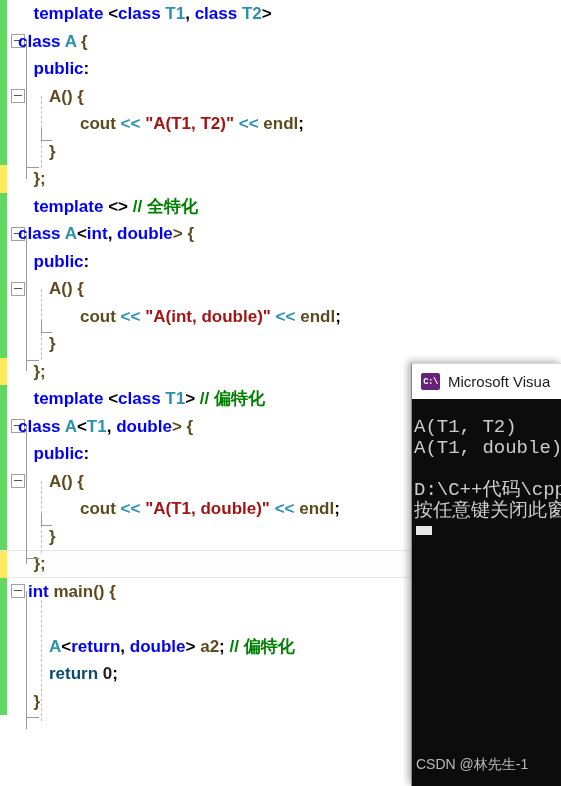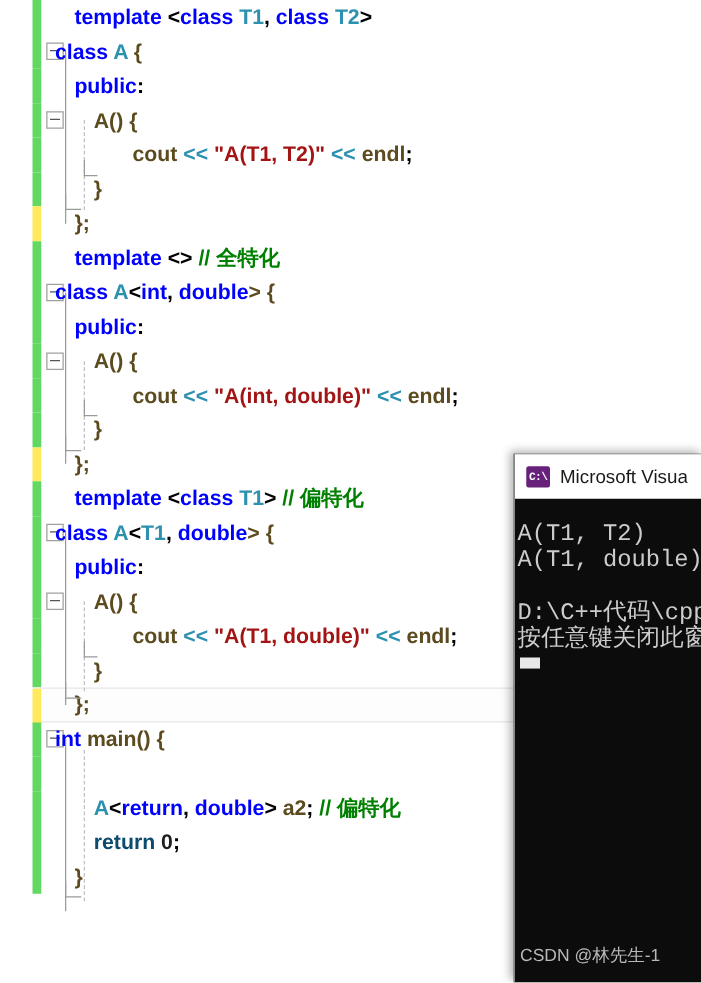--- a/index.html
+++ b/index.html
@@ -15,21 +15,20 @@
     font-family: "Liberation Sans", sans-serif;
   }
 
   
   #editor {
     position: absolute;
     left: 0; top: 0;
     width: 486px;
     height: 786px;
     background: #ffffff;
-    margin-left: 26px;
   }
 
   .code-line {
     position: relative;
     height: 27.5px;
     line-height: 27.5px;
     white-space: pre;
     font-family: "Liberation Sans", sans-serif;
     font-size: 17px;
     font-weight: 600;
@@ -207,21 +206,21 @@
       <div class="code-line"><div class="chg saved"></div><span class="txt" style="left: 80px;"><span class="id">cout </span><span class="op">&lt;&lt; </span><span class="str">"A(int, double)"</span><span class="op"> &lt;&lt; </span><span class="id">endl</span><span class="pl">;</span></span></div>
       <div class="code-line"><div class="chg saved"></div><span class="txt" style="left: 49px;"><span class="id">}</span></span></div>
       <div class="code-line"><div class="chg unsaved"></div><span class="txt" style="left: 33.5px;"><span class="id">};</span></span></div>
       <div class="code-line"><div class="chg saved"></div><span class="txt" style="left: 33.5px;"><span class="k">template </span><span class="pl">&lt;</span><span class="k">class </span><span class="ty">T1</span><span class="pl">&gt; </span><span class="cm">// 偏特化</span></span></div>
       <div class="code-line"><div class="chg saved"></div><div class="fold"></div><span class="txt" style="left: 18px;"><span class="k">class </span><span class="ty">A</span><span class="pl">&lt;</span><span class="ty">T1</span><span class="pl">, </span><span class="k">double</span><span class="id">&gt; {</span></span></div>
       <div class="code-line"><div class="chg saved"></div><span class="txt" style="left: 33.5px;"><span class="k">public</span><span class="pl">:</span></span></div>
       <div class="code-line"><div class="chg saved"></div><div class="fold"></div><span class="txt" style="left: 49px;"><span class="id">A() {</span></span></div>
       <div class="code-line"><div class="chg saved"></div><span class="txt" style="left: 80px;"><span class="id">cout </span><span class="op">&lt;&lt; </span><span class="str">"A(T1, double)"</span><span class="op"> &lt;&lt; </span><span class="id">endl</span><span class="pl">;</span></span></div>
       <div class="code-line"><div class="chg saved"></div><span class="txt" style="left: 49px;"><span class="id">}</span></span></div>
       <div class="code-line current"><div class="chg unsaved"></div><span class="txt" style="left: 33.5px;"><span class="id">};</span></span></div>
-      <div class="code-line"><div class="chg saved"></div><div class="fold"></div><span class="txt" style="left: 18px;"><span class="k">int </span><span class="id">main() {</span></span></div>
+      <div class="code-line"><div class="chg saved"></div><div class="fold"></div><span class="txt" style="left: 28px;"><span class="k">int </span><span class="id">main() {</span></span></div>
       <div class="code-line"><div class="chg saved"></div></div>
       <div class="code-line"><div class="chg saved"></div><span class="txt" style="left: 49px;"><span class="ty">A</span><span class="pl">&lt;</span><span class="k">return</span><span class="pl">, </span><span class="k">double</span><span class="pl">&gt; </span><span class="id">a2</span><span class="pl">; </span><span class="cm">// 偏特化</span></span></div>
       <div class="code-line"><div class="chg saved"></div><span class="txt" style="left: 49px;"><span class="rt">return </span><span class="num">0</span><span class="pl">;</span></span></div>
       <div class="code-line"><div class="chg saved"></div><span class="txt" style="left: 33.5px;"><span class="id">}</span></span></div>
     </div>
 <div class="vline" style="left: 26px; top: 41.25px; height: 137.5px;"></div>
     <div class="vline dash" style="left: 41px; top: 96.25px; height: 71.5px;"></div>
     <div class="vline" style="left: 26px; top: 233.75px; height: 137.5px;"></div>
     <div class="vline dash" style="left: 41px; top: 288.75px; height: 71.5px;"></div>
     <div class="vline" style="left: 26px; top: 426.25px; height: 137.5px;"></div>

